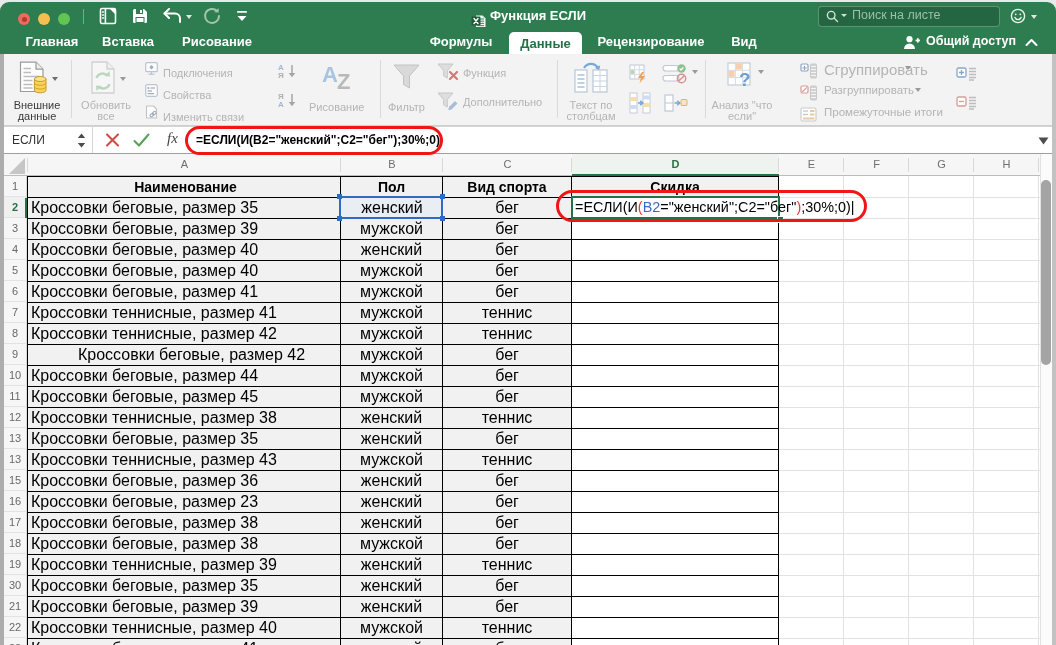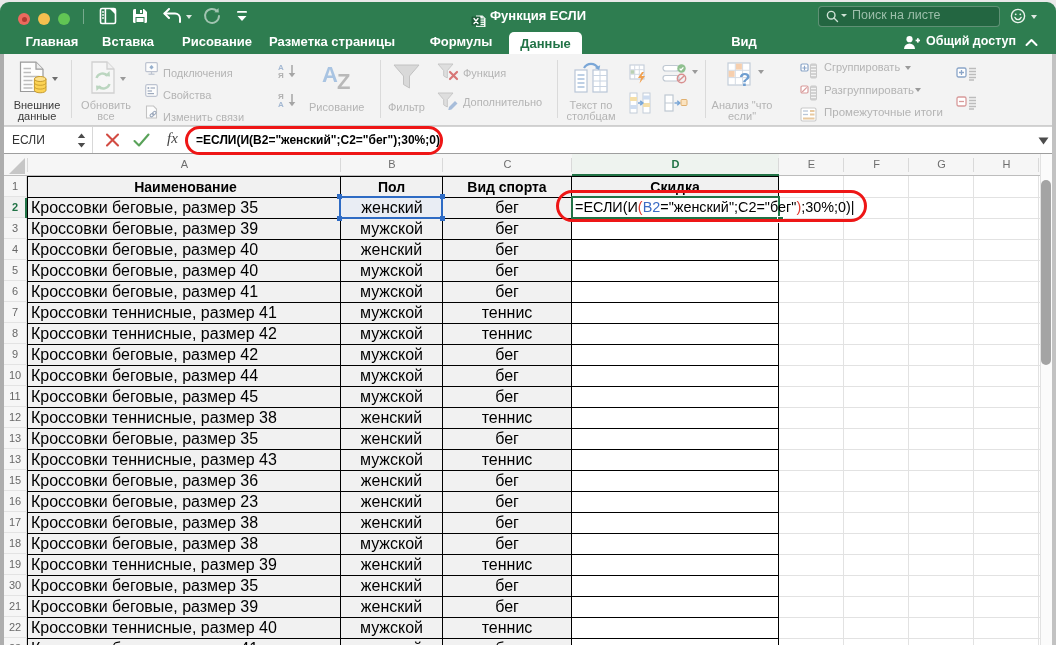--- a/index.html
+++ b/index.html
@@ -112,22 +112,22 @@
   </svg>
   <div class="abs" style="left:1031px;top:13px;width:0;height:0;border-left:3.5px solid transparent;border-right:3.5px solid transparent;border-top:4px solid #dfe9e2"></div>
 </div>
 <div id="tabrow">
   <div id="seltab">
       <span>Данные</span>
     </div>
   <div class="tab" style="left:22px;width:60px">Главная</div>
   <div class="tab" style="left:99px;width:58px">Вставка</div>
   <div class="tab" style="left:176px;width:82px">Рисование</div>
-  <div class="tab" style="left:264px;width:136px">Разметка страницы</div>
   <div class="tab" style="left:421px;width:80px">Формулы</div>
+  <div class="tab" style="left:586px;width:130px">Рецензирование</div>
   <div class="tab" style="left:725px;width:38px">Вид</div>
   <svg class="abs" style="left:903px;top:5px" width="17" height="15" viewBox="0 0 17 15">
     <circle cx="6.5" cy="4.2" r="3.1" fill="#fff"></circle>
     <path d="M1 14 a5.5 5.5 0 0 1 11 0 Z" fill="#fff"></path>
     <rect x="12.6" y="4.6" width="4.4" height="1.7" fill="#fff"></rect>
       <rect x="14" y="3.2" width="1.7" height="4.4" fill="#fff"></rect>
   </svg>
   <div class="tab" style="left:926px;width:90px;font-size:12.5px;white-space:nowrap">Общий доступ</div>
   <svg class="abs" style="left:1025px;top:8px" width="13" height="9" viewBox="0 0 13 9">
     <path d="M1.5 7 L6.5 2 L11.5 7" fill="none" stroke="#fff" stroke-width="2" stroke-linecap="round" stroke-linejoin="round"></path>
@@ -307,21 +307,21 @@
     <path d="M4.5 2.8 v4.4 M2.3 5 h4.4" stroke="#8aa5c8" stroke-width="1.2"></path>
     <g stroke="#c3c3c3" stroke-width="1.4">
         <line x1="11" y1="2" x2="16" y2="2"></line>
         <line x1="11" y1="5" x2="16" y2="5"></line>
         <line x1="11" y1="8" x2="16" y2="8"></line>
         <line x1="11" y1="11" x2="16" y2="11"></line>
         <line x1="11" y1="14" x2="16" y2="14"></line>
       </g>
     <rect x="10.5" y="1" width="6" height="14" rx="1" fill="none" stroke="#c9c9c9" stroke-width="1"></rect>
   </svg>
-  <div class="rlab" style="left:824px;top:7px;font-size:11px">Сгруппировать</div>
+  <div class="rlab" style="left:824px;top:7px;font-size:15px">Сгруппировать</div>
   <div class="caret" style="left:905px;top:12px"></div>
   <svg class="abs" style="left:800px;top:31px" width="17" height="17" viewBox="0 0 17 17">
     <rect x="1" y="1" width="7" height="7" rx="1.2" fill="#fff" stroke="#d89a9a" stroke-width="1.2"></rect>
     <line x1="2.2" y1="7" x2="6.8" y2="2.4" stroke="#d89a9a" stroke-width="1.2"></line>
     <g stroke="#c3c3c3" stroke-width="1.4">
         <line x1="11" y1="2" x2="16" y2="2"></line>
         <line x1="11" y1="5" x2="16" y2="5"></line>
         <line x1="11" y1="8" x2="16" y2="8"></line>
         <line x1="11" y1="11" x2="16" y2="11"></line>
         <line x1="11" y1="14" x2="16" y2="14"></line>
@@ -526,21 +526,21 @@
   </div>
 <div class="tc gfill tcc" style="left:341px;top:303px;width:101px;height:20px;">мужской</div>
 <div class="tc gfill tcc" style="left:443px;top:303px;width:128px;height:20px;">теннис</div>
 <div class="tc wfill tcc" style="left:572px;top:303px;width:206px;height:20px;"></div>
 <div class="tc gfill " style="left:28px;top:324px;width:312px;height:20px;">
     <span class="ta">Кроссовки теннисные, размер 42</span>
   </div>
 <div class="tc gfill tcc" style="left:341px;top:324px;width:101px;height:20px;">мужской</div>
 <div class="tc gfill tcc" style="left:443px;top:324px;width:128px;height:20px;">теннис</div>
 <div class="tc wfill tcc" style="left:572px;top:324px;width:206px;height:20px;"></div>
-<div class="tc gfill " style="left:28px;top:345px;width:312px;height:20px;">
+<div class="tc gfill " style="left:28px;top:345px;width:312px;height:20px;padding-left:47px;">
     <span class="ta">Кроссовки беговые, размер 42</span>
   </div>
 <div class="tc gfill tcc" style="left:341px;top:345px;width:101px;height:20px;">мужской</div>
 <div class="tc gfill tcc" style="left:443px;top:345px;width:128px;height:20px;">бег</div>
 <div class="tc wfill tcc" style="left:572px;top:345px;width:206px;height:20px;"></div>
 <div class="tc gfill " style="left:28px;top:366px;width:312px;height:20px;">
     <span class="ta">Кроссовки беговые, размер 44</span>
   </div>
 <div class="tc gfill tcc" style="left:341px;top:366px;width:101px;height:20px;">мужской</div>
 <div class="tc gfill tcc" style="left:443px;top:366px;width:128px;height:20px;">бег</div>

